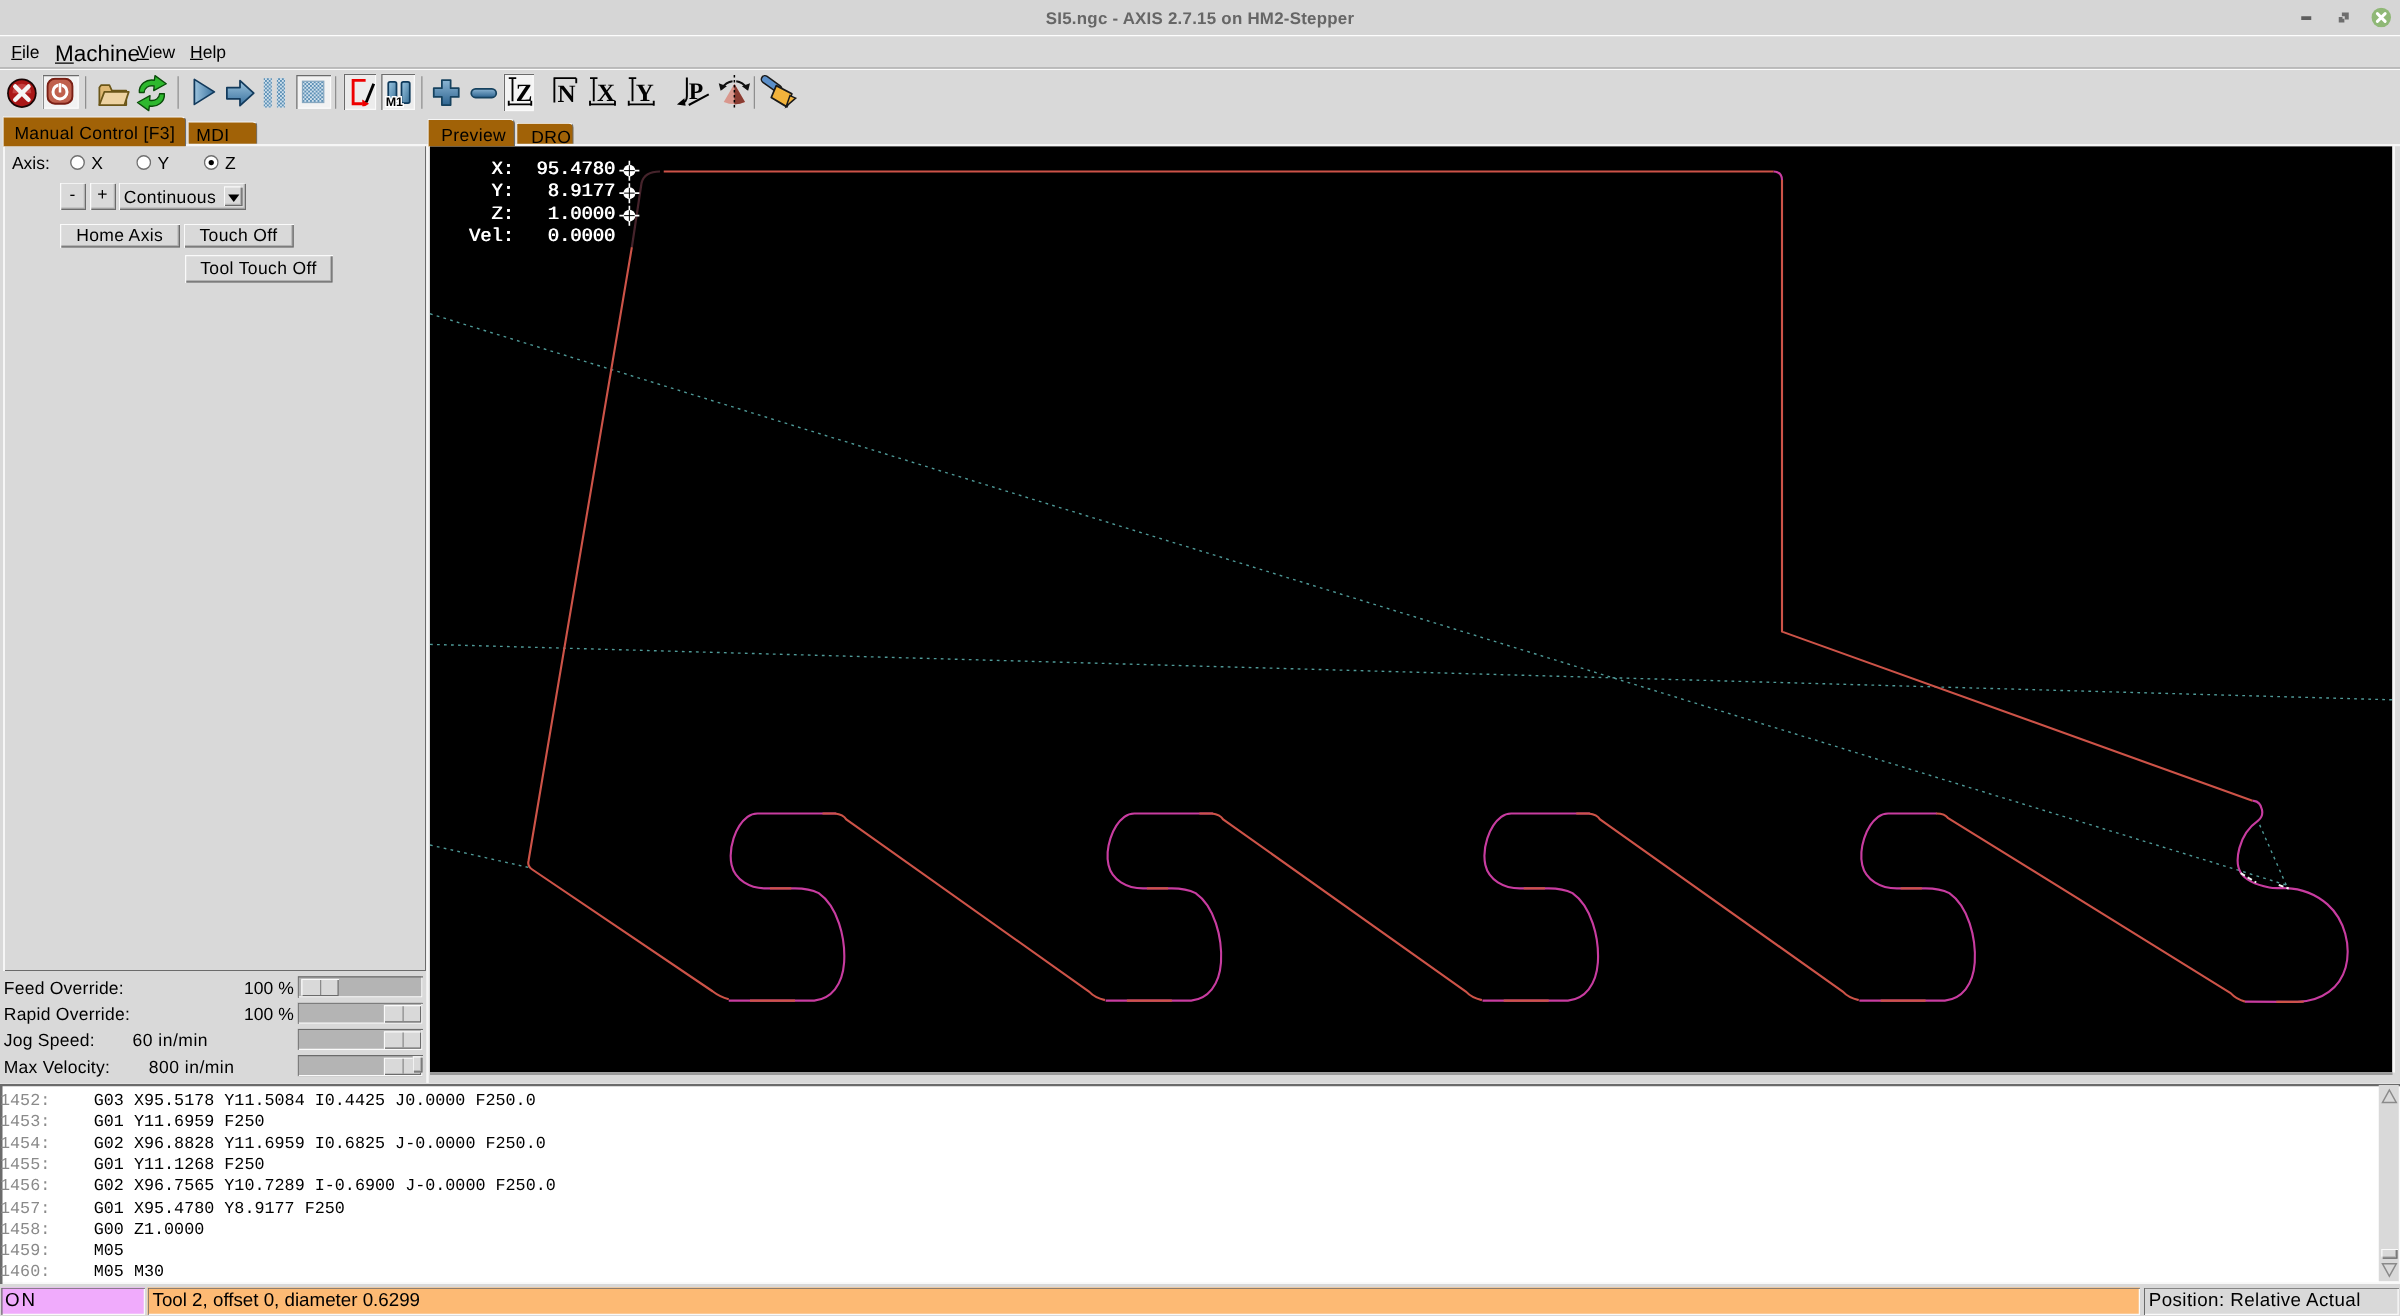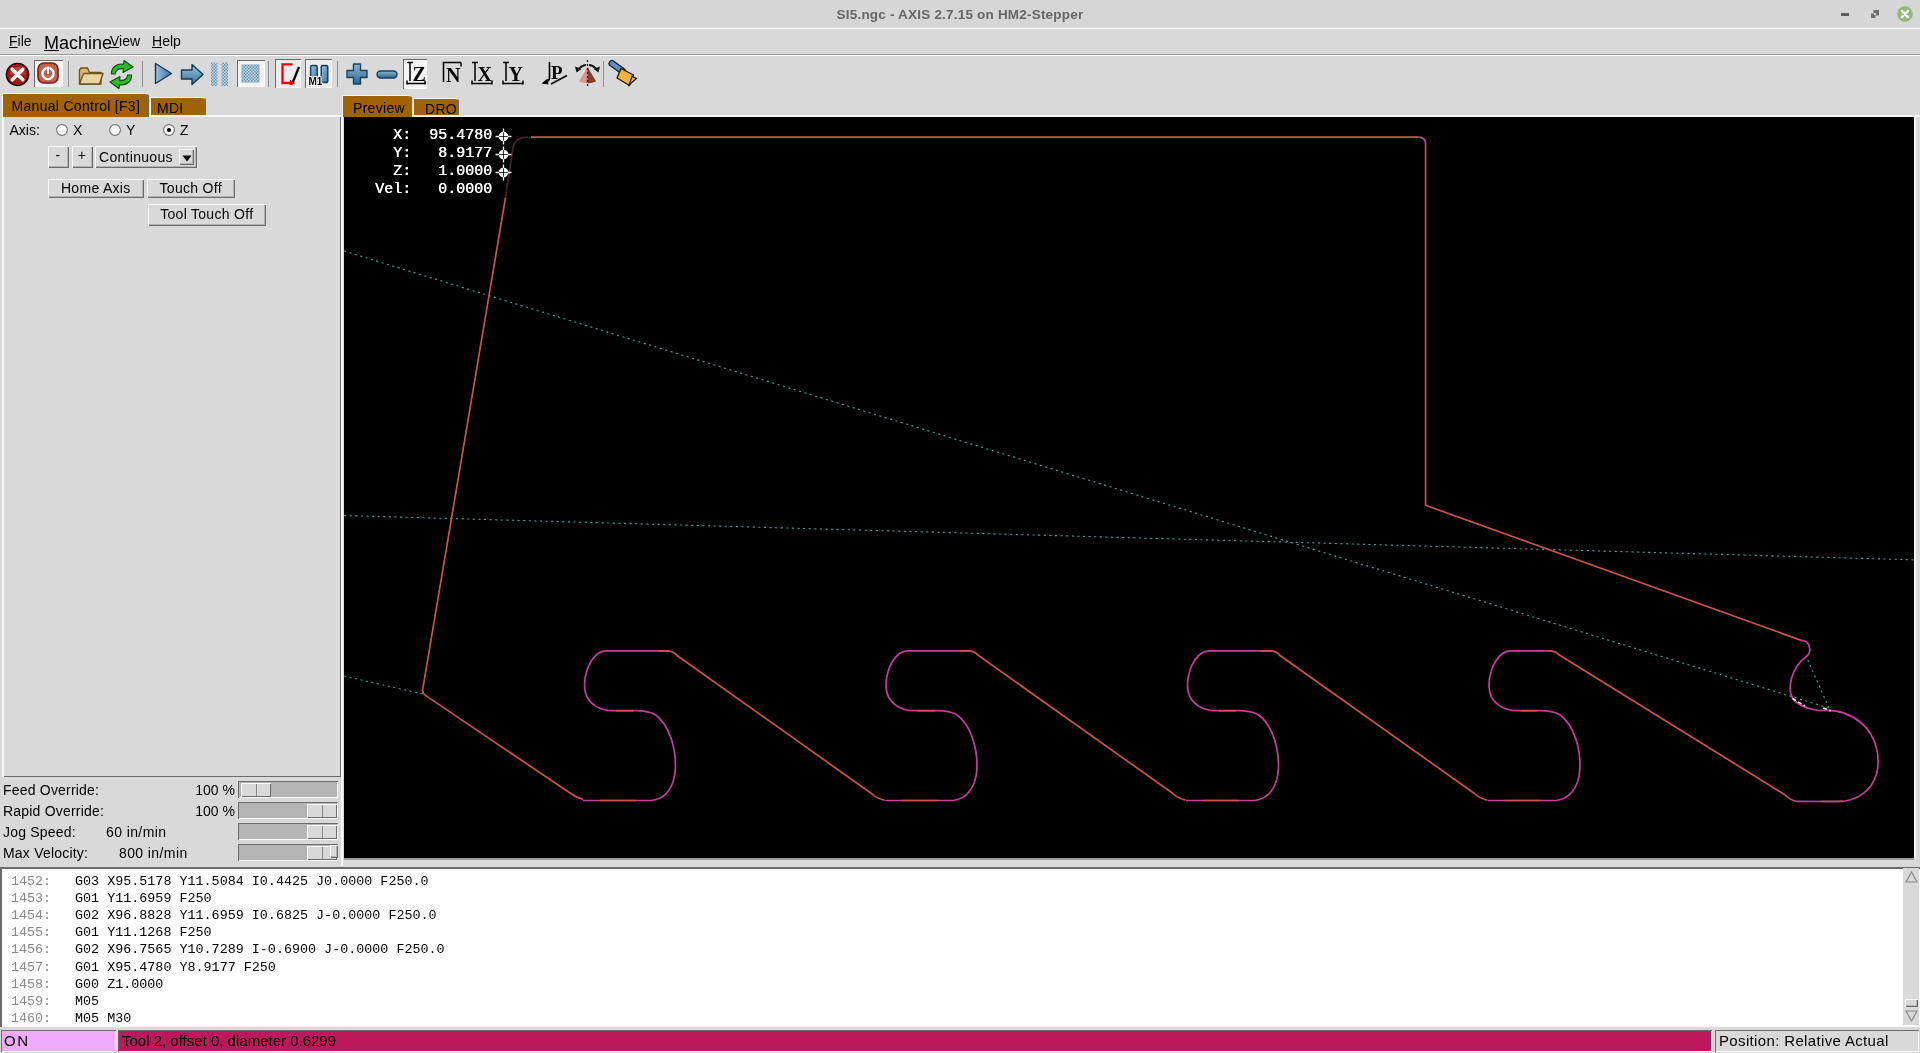--- a/index.html
+++ b/index.html
@@ -270,21 +270,21 @@
       <path d="M 503.5,168.3 L 503.5,176.7 M 499.3,172.5 L 507.7,172.5" stroke="#000000" stroke-width="0.8"></path>
     </g>
   </svg>
 <div class="a" style="left:1914px;top:117px;width:2px;height:741px;background:#f6f6f6;z-index:3"></div>
 <div class="a" style="left:344px;top:858px;width:1570px;height:2px;background:#9a9a9a;z-index:3"></div>
 <pre class="a" style="left:366px;top:127px;font-size:15px;line-height:18px;color:#ffffff;z-index:3;text-shadow:0.5px 0 0 #ffffff">   X:  95.4780
    Y:   8.9177
    Z:   1.0000
  Vel:   0.0000</pre>
 <div class="a" style="left:0;top:867px;width:1920px;height:160px;background:#ffffff;box-shadow:inset 2px 2px 0 #6b6b6b,inset -1.5px -1.5px 0 #fafafa"></div>
-<pre class="a" style="left:0;top:872.5px;width:62px;text-align:center;font-size:13.4px;line-height:17.2px;color:#8a8a8a">1452:
+<pre class="a" style="left:0;top:872.5px;width:62px;text-align:left;font-size:13.4px;line-height:17.2px;color:#8a8a8a">1452:
 1453:
 1454:
 1455:
 1456:
 1457:
 1458:
 1459:
 1460:</pre>
 <pre class="a" style="left:75px;top:872.5px;font-size:13.4px;line-height:17.2px;color:#000">G03 X95.5178 Y11.5084 I0.4425 J0.0000 F250.0
 G01 Y11.6959 F250
@@ -300,17 +300,17 @@
 <path d="M7.5 2 L13 12 L2 12 Z" fill="#d9d9d9" stroke="#8a8a8a" stroke-width="1.2"></path>
   </svg>
 <svg class="a" style="left:1904px;top:1008px" width="15" height="15" viewBox="0 0 15 15">
 <path d="M7.5 13 L13 3 L2 3 Z" fill="#d9d9d9" stroke="#8a8a8a" stroke-width="1.2"></path>
   </svg>
 <div class="a raised" style="left:1904.5px;top:999px;width:13px;height:8px;background:#d9d9d9"></div>
 <div class="a" style="left:0;top:1028px;width:1920px;height:25px;background:#d9d9d9"></div>
 <div class="a sunken" style="left:1px;top:1029.5px;width:115px;height:22px;background:#f0abfc;font-size:15px;letter-spacing:1.5px">
     <div style="margin:2px 0 0 3px">ON</div>
   </div>
-<div class="a sunken" style="left:118px;top:1029.5px;width:1594px;height:22px;background:#be185d;font-size:15px">
+<div class="a sunken" style="left:118px;top:1029.5px;width:1594px;height:22px;background:#fdba74;font-size:15px">
     <div style="margin:2px 0 0 4px">Tool 2, offset 0, diameter 0.6299</div>
   </div>
 <div class="a sunken" style="left:1715px;top:1029.5px;width:204px;height:22px;background:#d9d9d9;font-size:15px;letter-spacing:0.35px">
     <div style="margin:2px 0 0 4px">Position: Relative Actual</div>
   </div>
 </body></html>

